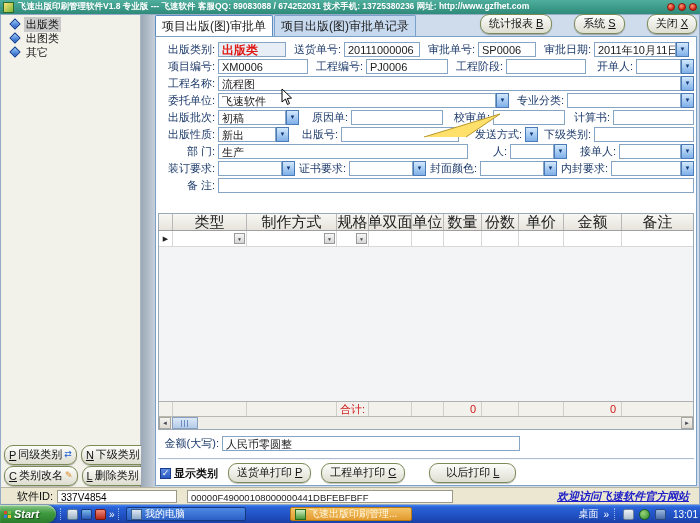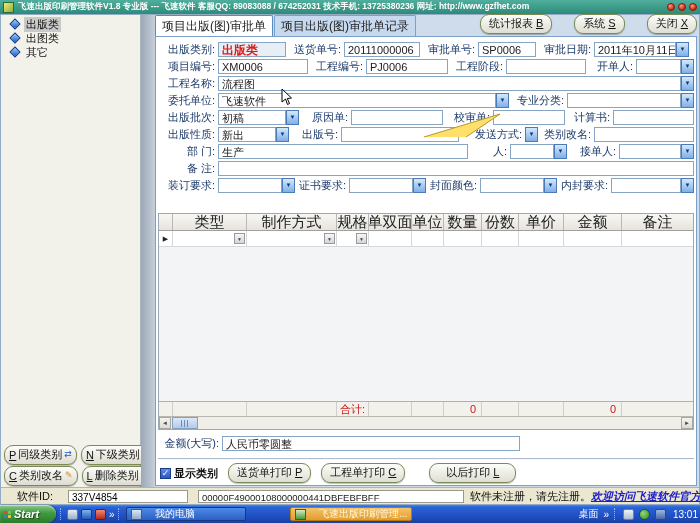--- a/index.html
+++ b/index.html
@@ -83,21 +83,21 @@
   .amount-row{position:absolute;left:2px;top:397px;right:2px;height:18px;display:flex;align-items:center;}
   .divider{position:absolute;left:2px;top:421px;right:2px;height:0;border-top:1px solid #b0bcd0;border-bottom:1px solid #f4f8fc;}
   .print-row{position:absolute;left:4px;top:426px;right:2px;height:20px;display:flex;align-items:center;gap:10px;}
   .chk{width:11px;height:11px;background:linear-gradient(#5a8ae0,#2a5ac0);border:1px solid #1a3a8a;box-sizing:border-box;
     color:#fff;font-size:9px;line-height:9px;display:flex;align-items:center;justify-content:center;margin-right:3px;}
   .chklabel{font-size:11px;color:#111;font-weight:bold;}
 
   
   .statusrow{position:absolute;left:1px;top:473px;width:698px;height:17px;background:#ebe7d0;border-top:1px solid #b8b4a0;
     display:flex;align-items:center;box-sizing:border-box;font-size:11px;}
-  .sid-label{width:52px;text-align:right;padding-right:15px;color:#111;flex:0 0 auto;}
+  .sid-label{width:52px;text-align:right;padding-right:4px;color:#111;flex:0 0 auto;}
   .sid-input{width:120px;height:13px;line-height:13px;background:#fff;border:1px solid #9a9a8a;font-size:10px;padding:0 3px;box-sizing:border-box;flex:0 0 auto;}
   .serial{margin-left:10px;width:266px;height:13px;line-height:13px;background:#fff;border:1px solid #9a9a8a;
     font-size:9.5px;color:#222;padding:0 3px;box-sizing:border-box;flex:0 0 auto;overflow:hidden;white-space:nowrap;}
   .reghint{margin-left:6px;color:#111;white-space:nowrap;}
   .welcome{margin-left:auto;margin-right:10px;color:#2020c8;font-weight:bold;font-style:italic;text-decoration:underline;white-space:nowrap;}
 
   
   .tooltip{position:absolute;left:287px;top:119px;width:205px;height:40px;z-index:40;
     background:linear-gradient(#fff0a0,#ffd84e);border:1px solid #b8962a;border-radius:6px;
     box-shadow:2px 3px 4px rgba(0,0,0,.35);display:flex;flex-direction:column;justify-content:center;
@@ -111,21 +111,21 @@
   .startbtn{position:absolute;left:0;top:0;height:18px;width:56px;border-radius:0 9px 9px 0;
     background:linear-gradient(#8cc98c,#3f9b3f 45%,#2b7d2b);display:flex;align-items:center;gap:3px;padding-left:4px;box-sizing:border-box;
     box-shadow:inset 0 1px 1px rgba(255,255,255,.5),1px 0 2px rgba(0,0,0,.4);}
   .flag{display:inline-grid;grid-template-columns:3px 3px;grid-gap:1px;}
   .flag i{width:3px;height:3px;display:block;}
   .starttext{color:#fff;font-size:11px;font-weight:bold;font-style:italic;text-shadow:1px 1px 1px rgba(0,0,0,.5);}
   .qlaunch{position:absolute;left:60px;top:3px;display:flex;align-items:center;gap:3px;}
   .ql-icon{width:11px;height:11px;border-radius:2px;box-sizing:border-box;}
   .tbsep{width:3px;height:12px;border-left:1px dotted #9ab8f0;}
   .chevron{color:#fff;font-size:10px;}
-  .task{position:absolute;top:2px;height:14px;border-radius:2px;display:flex;align-items:center;gap:13px;
+  .task{position:absolute;top:2px;height:14px;border-radius:2px;display:flex;align-items:center;gap:3px;
     padding:0 4px;box-sizing:border-box;font-size:10px;color:#fff;white-space:nowrap;overflow:hidden;}
   .task1{left:126px;width:120px;background:linear-gradient(#4d8ae5,#2b5fc4);border:1px solid #17377e;}
   .task2{left:290px;width:122px;background:linear-gradient(#f4c468,#e29a2e);border:1px solid #b87a10;color:#fff8e0;}
   .task .ticon{width:9px;height:9px;flex:0 0 auto;}
   .tray{position:absolute;right:2px;top:0;height:18px;display:flex;align-items:center;gap:5px;}
   .traytext{color:#fff;font-size:10px;}
   .tray-ico{width:9px;height:9px;border-radius:2px;}
   .clock{color:#fff;font-size:10px;margin-left:2px;}
 </style>
 </head>
@@ -254,54 +254,54 @@
           </div>
 
           <div class="frow">
             <span class="lbl" style="width:60px">出版性质:</span>
             <span class="inp" style="width:58px">新出</span>
             <span class="dd">▼</span>
             <span class="lbl" style="width:52px">出版号:</span>
             <span class="inp" style="width:118px"></span>
             <span class="lbl" style="width:66px">发送方式:</span>
             <span class="dd">▼</span>
-            <span class="lbl" style="width:56px">类别改名:</span>
+            <span class="lbl" style="width:56px">下级类别:</span>
             <span class="inp grow"></span>
           </div>
 
 
           <div class="frow">
             <span class="lbl" style="width:60px">部  门:</span>
             <span class="inp" style="width:250px">生产</span>
             <span class="lbl" style="width:42px">人:</span>
             <span class="inp" style="width:44px"></span>
             <span class="dd">▼</span>
             <span class="lbl" style="width:52px">接单人:</span>
             <span class="inp" style="width:62px"></span>
             <span class="dd">▼</span>
           </div>
 
           <div class="frow">
-            <span class="lbl" style="width:60px">备  注:</span>
-            <span class="inp grow"></span>
-          </div>
-
-          <div class="frow">
             <span class="lbl" style="width:60px">装订要求:</span>
             <span class="inp" style="width:64px"></span>
             <span class="dd">▼</span>
             <span class="lbl" style="width:54px">证书要求:</span>
             <span class="inp" style="width:64px"></span>
             <span class="dd">▼</span>
             <span class="lbl" style="width:54px">封面颜色:</span>
             <span class="inp" style="width:64px"></span>
             <span class="dd">▼</span>
             <span class="lbl" style="width:54px">内封要求:</span>
             <span class="inp grow"></span>
             <span class="dd">▼</span>
+          </div>
+
+          <div class="frow">
+            <span class="lbl" style="width:60px">备  注:</span>
+            <span class="inp grow"></span>
           </div>
         </div>
 
         <div class="grid">
           <div class="g-head">
             <span class="gc" style="width:14px"></span>
             <span class="gc" style="width:74px">类型</span>
             <span class="gc" style="width:90px">制作方式</span>
             <span class="gc" style="width:32px">规格</span>
             <span class="gc" style="width:43px">单双面</span>
@@ -370,21 +370,20 @@
           <span class="pill"><span>工程单打印</span><span class="key">C</span></span>
           <span class="pill" style="margin-left:14px;padding:1px 16px 2px"><span>以后打印</span><span class="key">L</span></span>
         </div>
       </div>
     </div>
 
     <div class="statusrow">
       <span class="sid-label">软件ID:</span>
       <span class="sid-input">337V4854</span>
       <span class="serial">00000F49000108000000441DBFEBFBFF</span>
-      <span class="reghint">软件未注册，请先注册。</span>
       <span class="welcome">欢迎访问飞速软件官方网站</span>
     </div>
 
     <svg class="tail" width="85" height="26">
       <path d="M4,25 L80,2 L46,25" fill="#ffe06a" stroke="#b8962a" stroke-width="1"></path>
     </svg>
 
     <svg class="cursor" width="12" height="18">
       <path d="M1,1 L1,14 L4.5,11 L6.5,16.5 L8.5,15.5 L6.3,10.5 L10.5,10 Z" fill="#fff" stroke="#000" stroke-width="1"></path>
     </svg>

